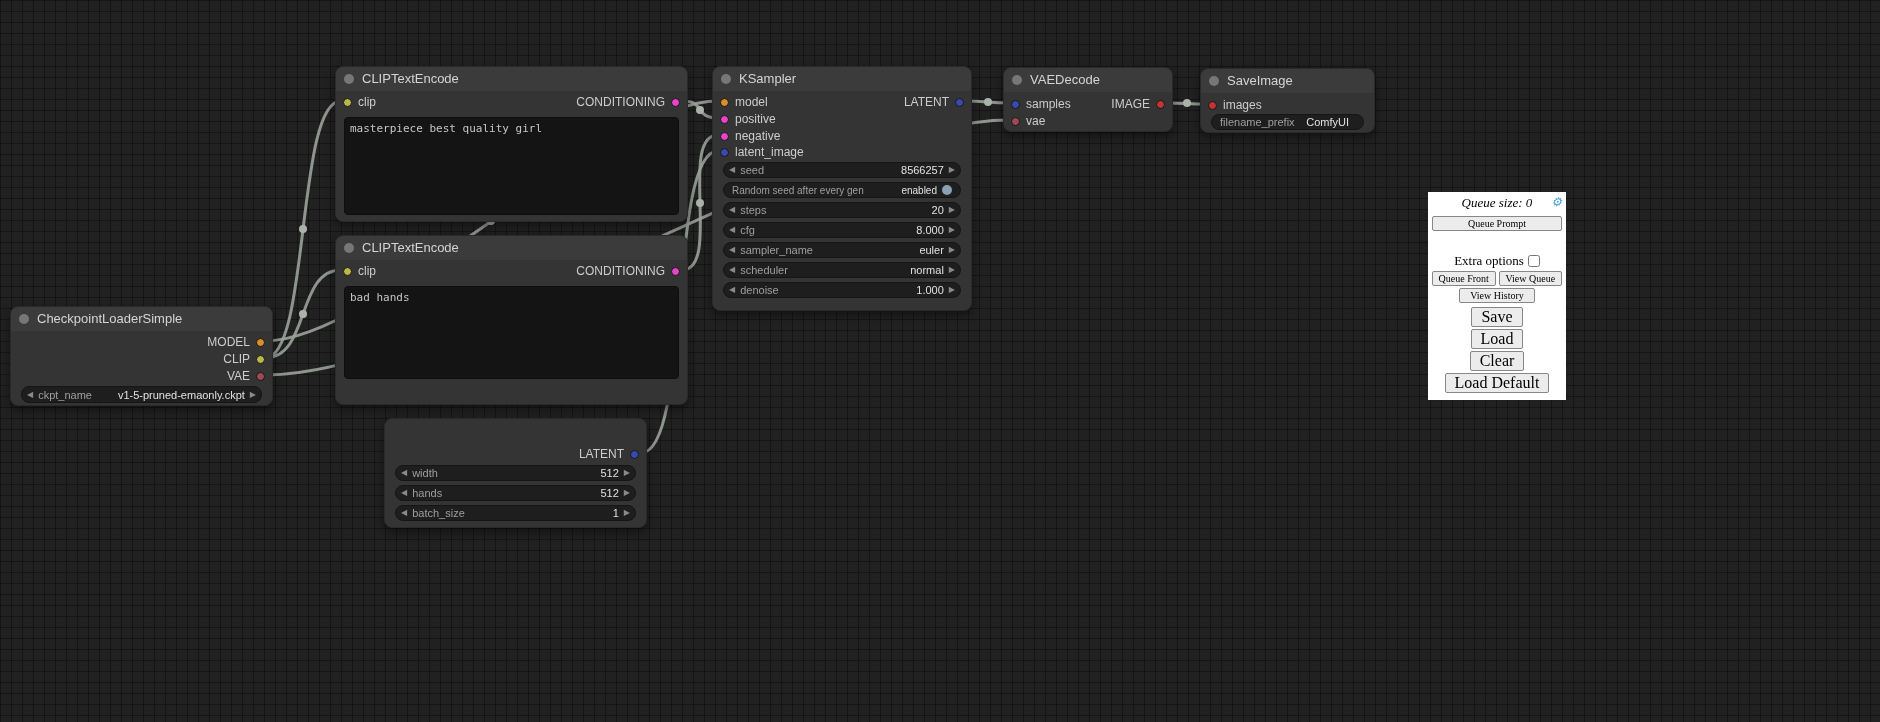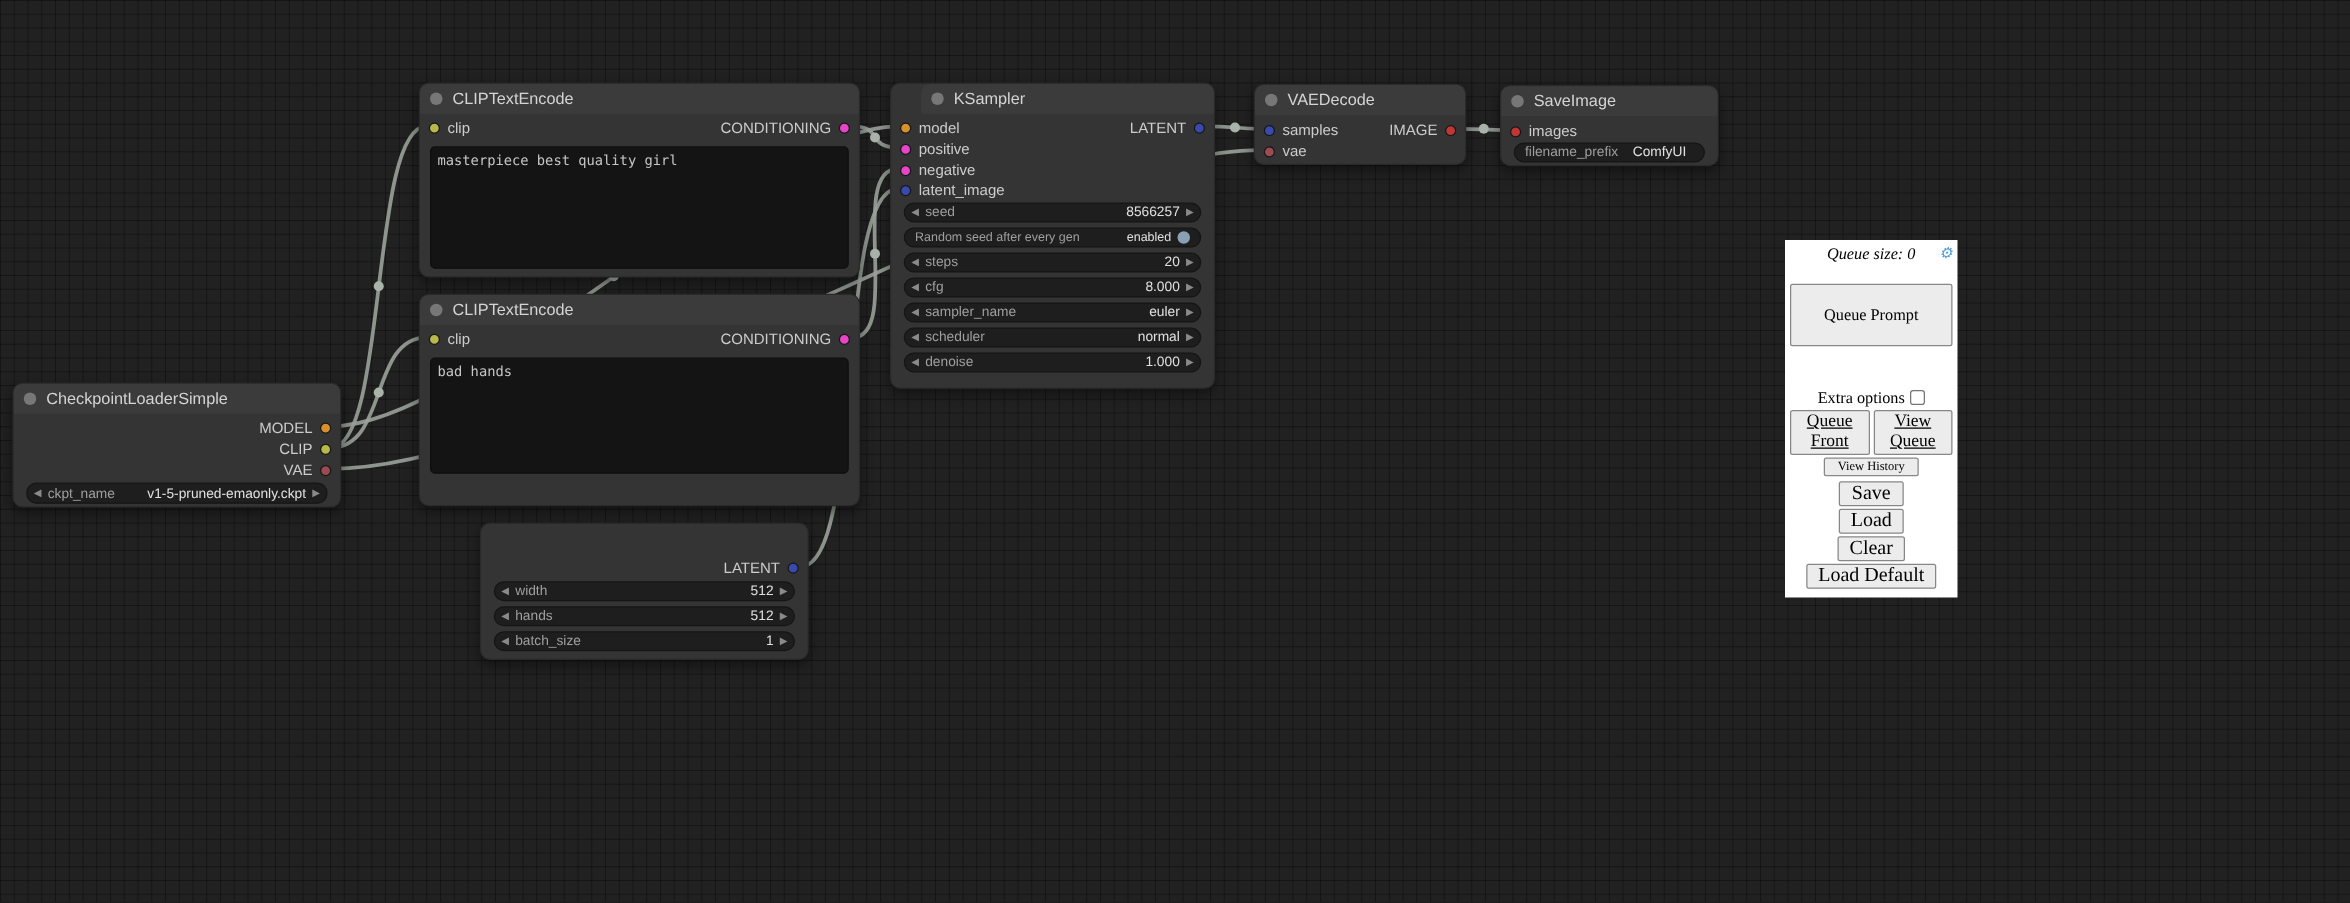--- a/index.html
+++ b/index.html
@@ -56,25 +56,25 @@
   .menu{
     position:absolute;background:#ffffff;color:#000;font-family:"Liberation Serif",serif;
     display:flex;flex-direction:column;align-items:center;padding:2px 4px 6px 4px;box-sizing:border-box;
   }
   .menu-header{position:relative;width:100%;text-align:center;font-size:13px;height:17px;line-height:17px;font-style:italic;}
   .gear{position:absolute;right:0;top:1px;font-size:12px;color:#4d9fd6;line-height:14px;cursor:pointer;}
   .btn{
     font-family:"Liberation Serif",serif;background:#ececec;border:1px solid #878787;border-radius:2px;
     color:#000;cursor:pointer;display:block;
   }
-  .btn-big{font-size:13px;width:100%;padding:16px 0;margin:16px 0;}
+  .btn-big{font-size:10px;width:100%;padding:1px 0;margin:5px 0;}
   .extra-row{display:flex;align-items:center;justify-content:center;gap:4px;font-size:13px;height:17px;width:100%;margin-top:16px;}
   .extra-row input{width:12px;height:12px;margin:0;}
   .row2{display:flex;gap:3px;width:100%;margin:2px 0 1px 0;}
-  .btn-sm{font-size:14px;flex:1;padding:1px 0;text-decoration:underline;}
+  .btn-sm{font-size:10px;flex:1;padding:1px 0;}
   .btn-hist{font-size:10px;padding:1px 10px;margin:1px auto 3px auto;}
   .btn-med{font-size:16px;padding:0px 9px;margin:1px auto;}
 </style>
 </head>
 <body>
 
 <div class="canvas">
 
   <svg class="wires" width="1880" height="722">
     <g fill="none" stroke="#9aa29a" stroke-width="3" stroke-opacity="0.9" stroke-linecap="round">
@@ -151,21 +151,21 @@
       <span class="dot c-clip"></span>
       <span>clip</span>
     </div>
     <div class="slot out" style="top:28px">
       <span>CONDITIONING</span>
       <span class="dot c-cond"></span>
     </div>
     <textarea class="prompt" style="top: 50px; height: 93px;">bad hands</textarea>
   </div>
 
-  <div class="node" style="left:712px;top:66px;width:260px;height:245px;padding-left:24px;">
+  <div class="node" style="left:712px;top:66px;width:260px;height:245px;">
     <div class="ntitle">
       <span class="tdot"></span>
       <span>KSampler</span>
     </div>
     <div class="slot in" style="top:28px">
       <span class="dot c-model"></span>
       <span>model</span>
     </div>
     <div class="slot in" style="top:45px">
       <span class="dot c-cond"></span>

